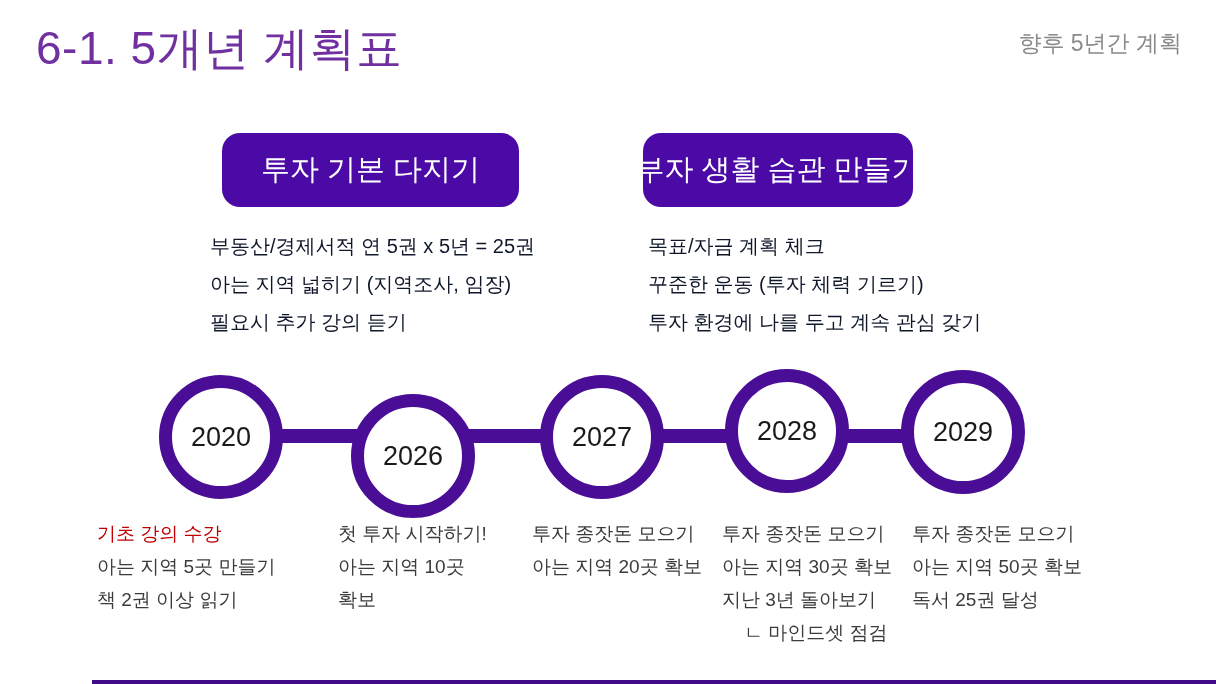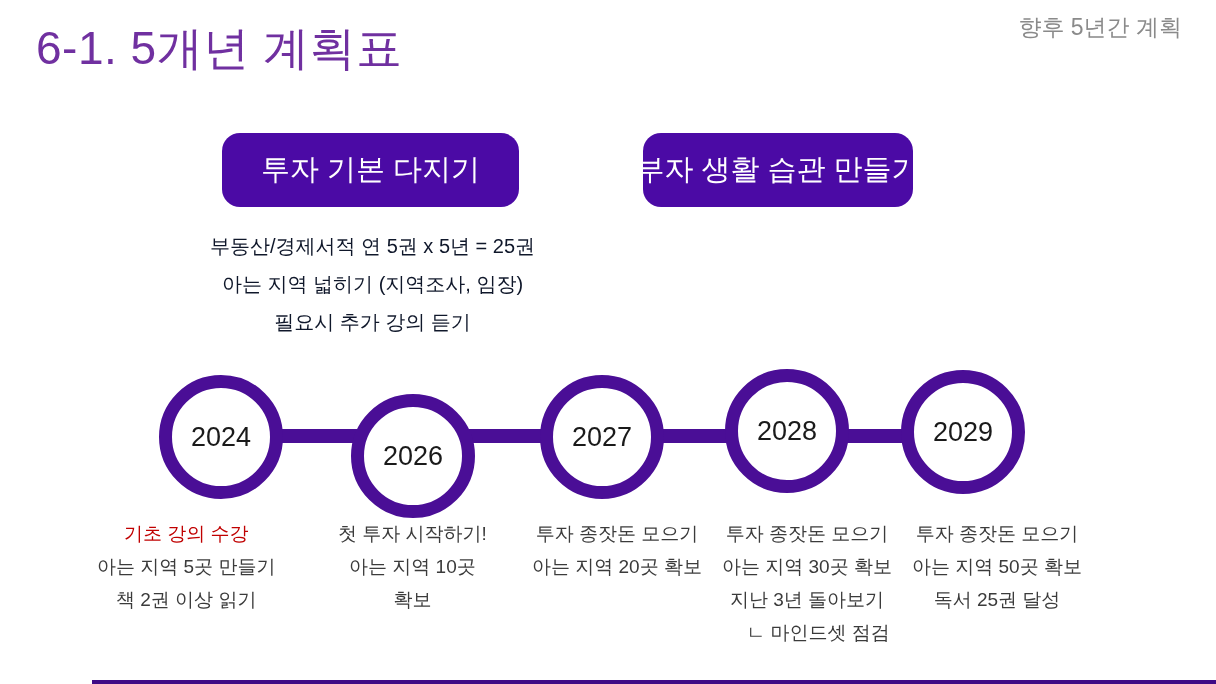--- a/index.html
+++ b/index.html
@@ -1,36 +1,36 @@
 <!DOCTYPE html>
 <html><head>
 <meta charset="utf-8">
 <style>
-  * { margin: 0; padding: 0; box-sizing: border-box; text-align: center; }
+  * { margin: 0; padding: 0; box-sizing: border-box; }
   html, body { width: 1216px; height: 684px; }
   body {
     position: relative;
     background: #ffffff;
     font-family: "Liberation Sans", "DejaVu Sans", sans-serif;
     overflow: hidden;
   }
   .slide { position: absolute; inset: 0; }
 
   .page-title {
     position: absolute;
     left: 36px; top: 18px;
     font-size: 46px;
     font-weight: 500;
     color: #7030A0;
     letter-spacing: 0.5px;
     white-space: nowrap;
   }
   .subtitle {
     position: absolute;
-    right: 34px; top: 12px;
+    right: 34px; top: 28px;
     font-size: 23px;
     color: #8A8A8A;
     white-space: nowrap;
   }
 
   .heading-box {
     position: absolute;
     top: 133px;
     height: 74px;
     background: #4B0AA5;
@@ -124,28 +124,33 @@
 
   <div class="heading-box box1">투자 기본 다지기</div>
   <div class="heading-box box2">부자 생활 습관 만들기</div>
 
   <div class="notes notes1">
     <div class="line">부동산/경제서적 연 5권 x 5년 = 25권</div>
     <div class="line">아는 지역 넓히기 (지역조사, 임장)</div>
     <div class="line">필요시 추가 강의 듣기</div>
   </div>
 
+  <div class="notes notes2">
+    <div class="line">목표/자금 계획 체크</div>
+    <div class="line">꾸준한 운동 (투자 체력 기르기)</div>
+    <div class="line">투자 환경에 나를 두고 계속 관심 갖기</div>
+  </div>
 
   <div class="timeline">
     <div class="connector bar1"></div>
     <div class="connector bar2"></div>
     <div class="connector bar3"></div>
     <div class="connector bar4"></div>
 
-    <div class="year-circle c1">2024</div>
+    <div class="year-circle c1">2020</div>
     <div class="year-circle c2">2026</div>
     <div class="year-circle c3">2027</div>
     <div class="year-circle c4">2028</div>
     <div class="year-circle c5">2029</div>
 
     <div class="milestone-notes col1">
       <div class="line highlight">기초 강의 수강</div>
       <div class="line">아는 지역 5곳 만들기</div>
       <div class="line">책 2권 이상 읽기</div>
     </div>

